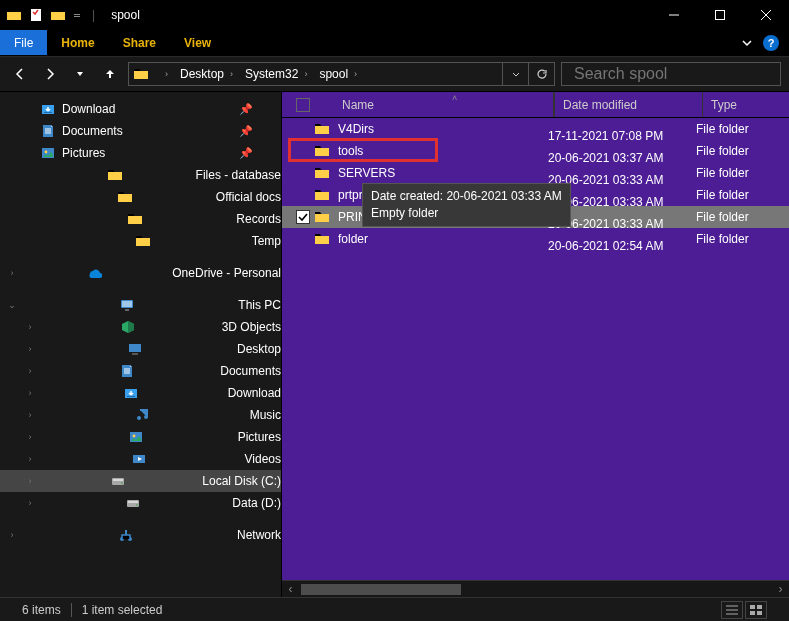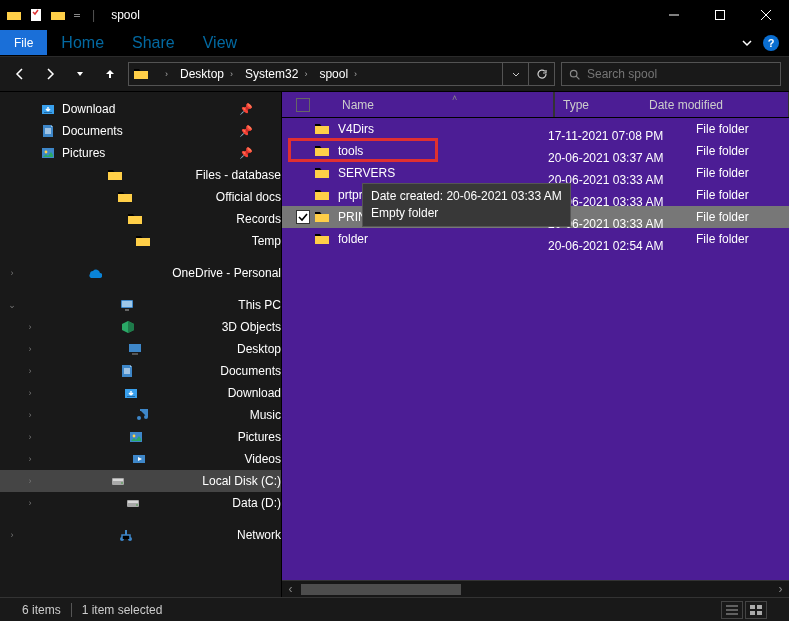--- a/index.html
+++ b/index.html
@@ -11,36 +11,36 @@
 .tb-folder { width: 16px; height: 16px; display:inline-block; }
 .tb-sep { color: #555; padding: 0 4px; }
 .tb-title { padding-left: 6px; color: #fff; font-size: 12px; }
 .tb-controls { margin-left: auto; display: flex; }
 .tb-btn { width: 46px; height: 30px; display: flex; align-items: center; justify-content: center; color: #fff; }
 .tb-btn svg { width: 10px; height: 10px; }
 
 
 .ribbon { height: 26px; background: #000; display: flex; align-items: stretch; border-bottom: 1px solid #000; }
 .ribbon-file { background: #1a6fd8; color: #fff; padding: 0 14px; display: flex; align-items: center; font-size: 12px; }
-.ribbon-tab { color: #0369a1; padding: 0 14px; display: flex; align-items: center; font-size: 16px; }
+.ribbon-tab { color: #eab308; padding: 0 14px; display: flex; align-items: center; font-size: 12px; font-weight: bold; }
 .ribbon-right { margin-left: auto; display: flex; align-items: center; gap: 10px; padding-right: 10px; }
 .help-badge { width: 16px; height: 16px; border-radius: 50%; background: #0a6ed1; color: #fff; display:flex; align-items:center; justify-content:center; font-size:11px; font-weight:bold;}
 
 
 .navrow { height: 36px; background: #191919; display: flex; align-items: center; padding: 0 8px; gap: 6px; border-top:1px solid #2a2a2a; border-bottom:1px solid #000;}
 .nav-btn { width: 24px; height: 24px; display:flex; align-items:center; justify-content:center; color:#fff; }
 .addrbar { flex: 1; height: 24px; background: #191919; border:1px solid #535353; display:flex; align-items:center; padding-left:4px; overflow:hidden;}
 .addr-ico { width:16px; height:16px; margin-right:4px; flex:none;}
 .crumb { display:flex; align-items:center; height:100%; padding:0 6px; color:#fff; white-space:nowrap;}
 .crumb .chev { margin-left:6px; color:#aaa; font-size:9px;}
 .addr-tail { margin-left:auto; display:flex; }
 .addr-tbtn { width:26px; height:22px; display:flex; align-items:center; justify-content:center; color:#ccc; border-left:1px solid #535353;}
 .searchbox { width: 220px; height: 24px; background:#191919; border:1px solid #535353; display:flex; align-items:center; padding:0 6px; color:#888;}
 .searchbox svg{ width:13px; height:13px; margin-right:6px;}
-.searchbox input { background:transparent; border:none; outline:none; color:#fff; font-size:12px; flex:1;}
+.searchbox input { background:transparent; border:none; outline:none; color:#fff; font-size:16px; flex:1;}
 
 
 .body { display:flex; height: 505px; background:#202020;}
 .sidebar { width: 282px; background:#191919; border-right:1px solid #000; overflow:hidden; position:relative;}
 .sidebar-inner{ padding-top:6px;}
 .tree-item { display:flex; align-items:center; height:22px; padding-left:0; color:#fff; position:relative;justify-content:space-between;}
 .tree-item .exp { width:16px; text-align:center; color:#777; font-size:9px; margin-left:4px; visibility:hidden;}
 .tree-item.has-exp .exp{visibility:visible;}
 .tree-item .ico { width:16px; height:16px; margin:0 6px 0 2px; flex:none; display:flex; align-items:center; justify-content:center;}
 .tree-item .pin { margin-left:auto; margin-right:28px; color:#777; font-size:11px;}
@@ -448,25 +448,25 @@
   </div>
 
   <div class="filepane">
     <div class="cols" style="position:relative;">
       <div style="width:14px;height:14px;border:1px solid #666;margin-right:4px;"></div>
       <div class="col name">
           <span>Name</span>
         </div>
       <span class="sort-arrow">˄</span>
       <div style="width:1px;height:100%;background:#333;"></div>
+      <div class="col date">
+          <span>Date modified</span>
+        </div>
       <div class="col type">
           <span>Type</span>
-        </div>
-      <div class="col date">
-          <span>Date modified</span>
         </div>
     </div>
 
     <div class="rows" id="rows-container">
 
       <div class="row">
           <span class="cb">
             <svg width="14" height="14" viewBox="0 0 14 14">
               <rect x="0.5" y="0.5" width="13" height="13" fill="#fff" stroke="#333"></rect>
               <path d="M3 7l3 3 5-6" stroke="#000" fill="none" stroke-width="1.6"></path>

